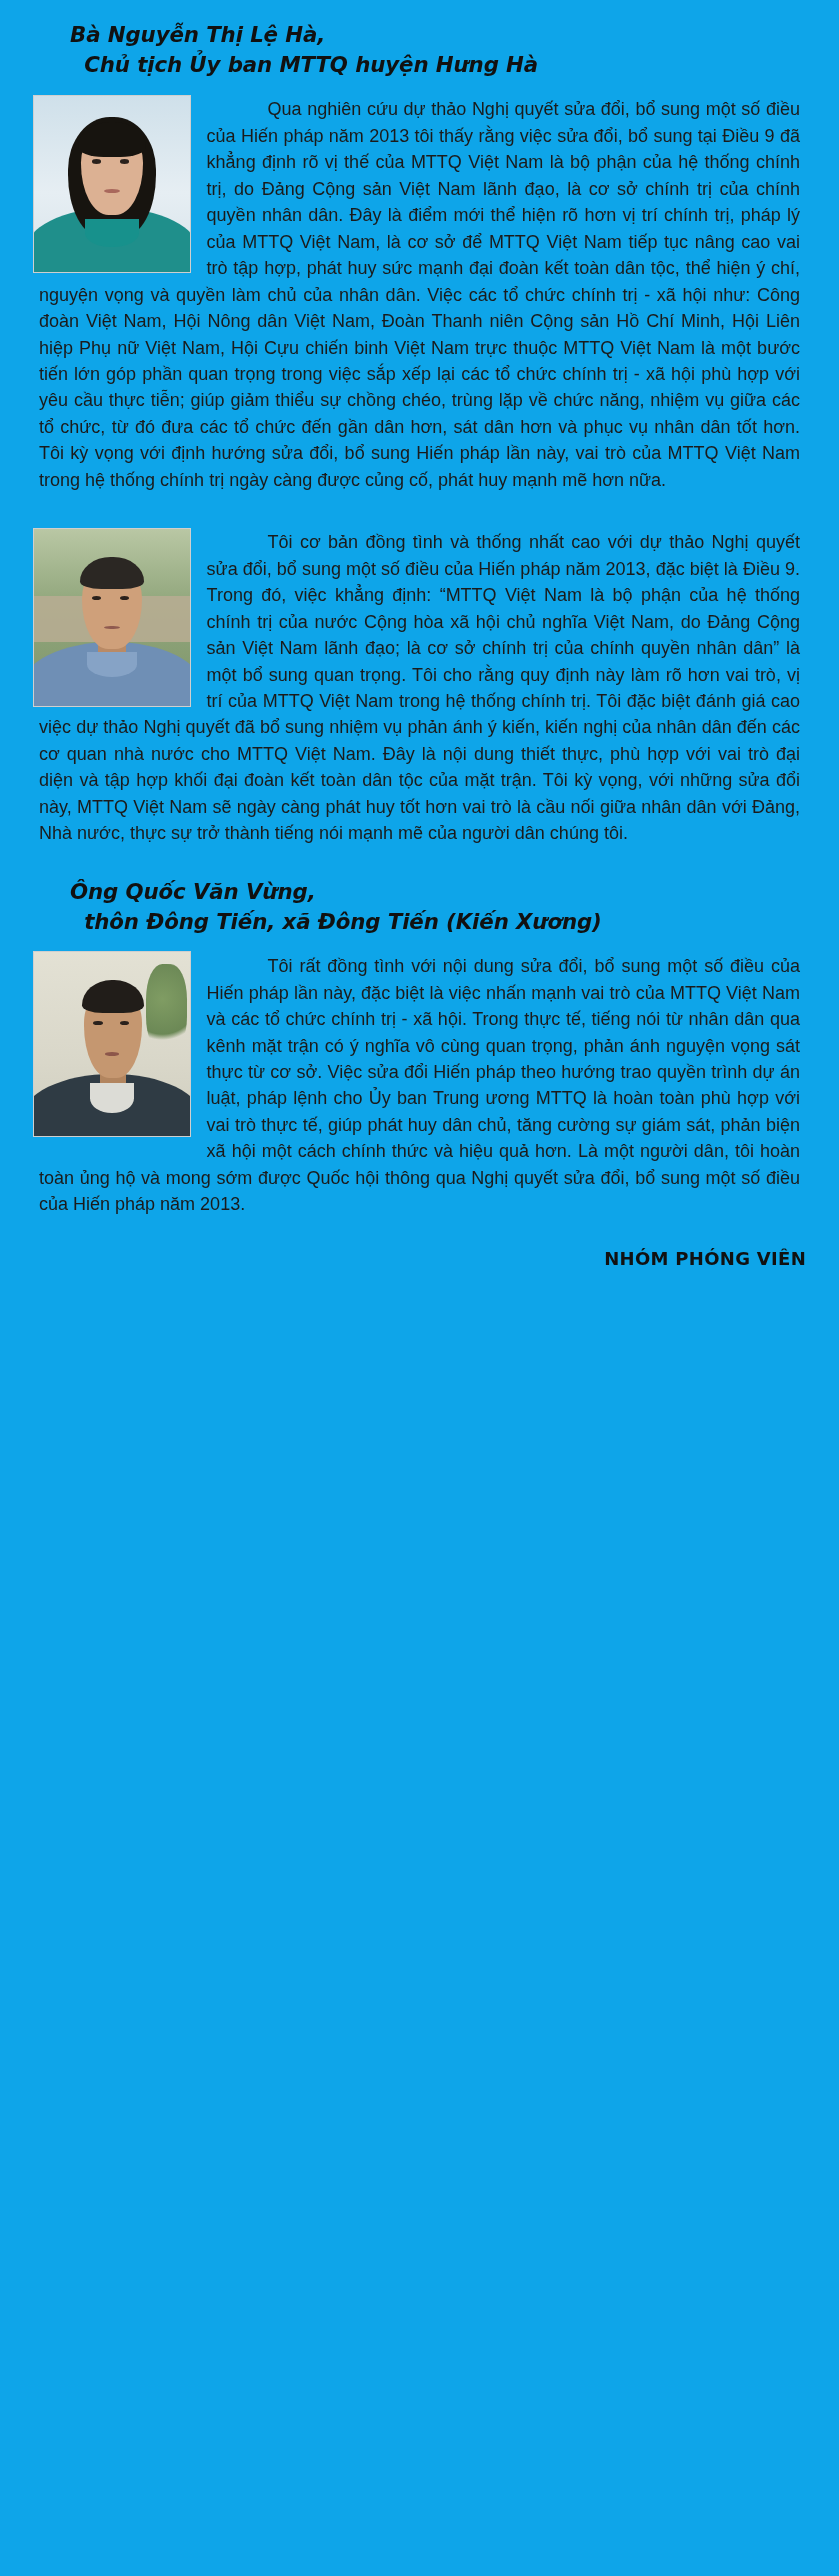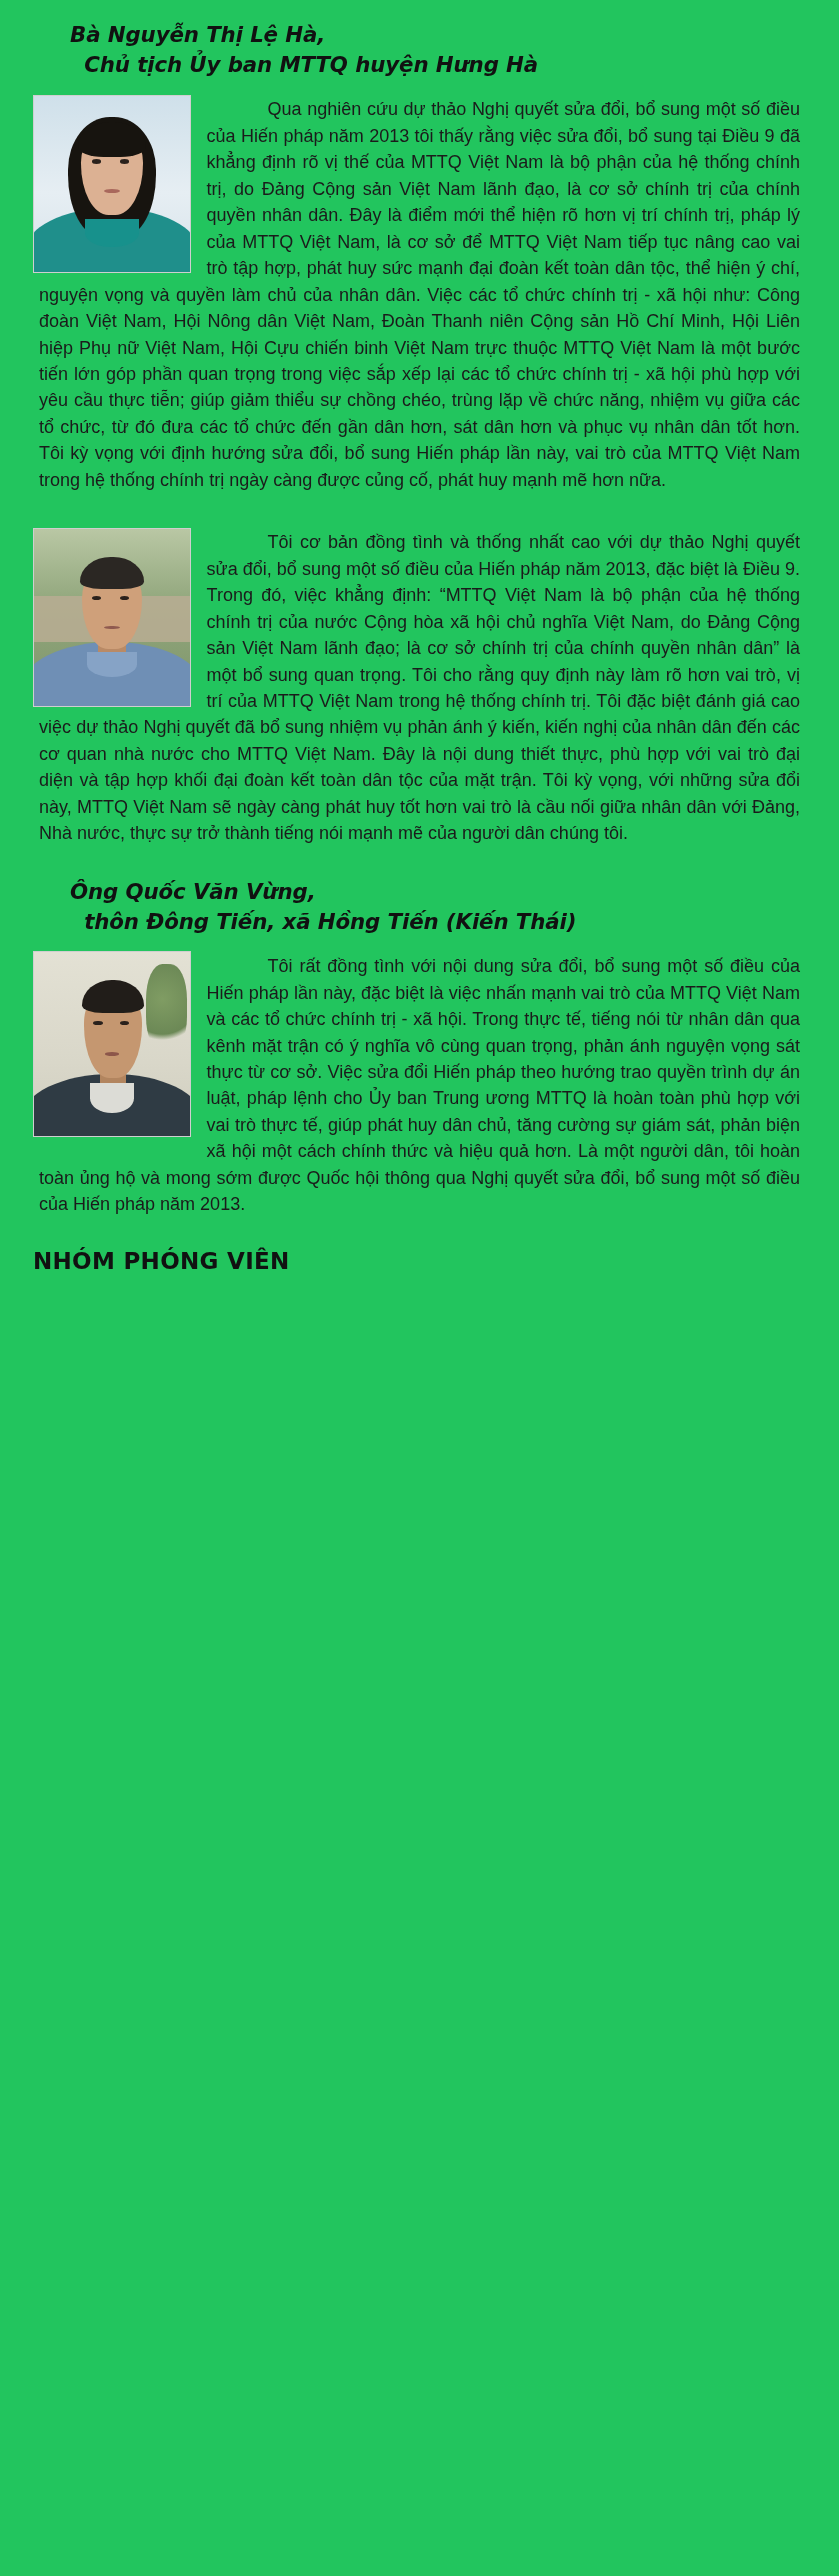--- a/index.html
+++ b/index.html
@@ -10,21 +10,21 @@
   body {
     width: 839px;
     font-family: "Liberation Sans", sans-serif;
     color: #1a1a1a;
   }
   .page {
     width: 839px;
     min-height: 2576px;
     box-sizing: border-box;
     padding: 20px 33px 21.3px 33px;
-    background: #22c55e;
+    background: #0ea5e9;
   }
 
   
   .person-head {
     margin: 0 0 10px 0;
     padding-left: 37px;
   }
   .person-head .line {
     display: block;
     font-family: "DejaVu Sans", sans-serif;
@@ -62,23 +62,24 @@
     font-size: 18px;
     line-height: 1.47;
     text-align: justify;
     text-justify: inter-word;
     color: #1b1b1b;
     margin: 6px;
   }
   .body-text .indent { display: inline-block; width: 61px; }
 
   .byline {
+    text-align: right;
     font-family: "DejaVu Sans", sans-serif;
     font-weight: bold;
-    font-size: 23px;
+    font-size: 18px;
     letter-spacing: 0.3px;
     color: #111111;
     margin-top: 5.7px;
   }
 
   
   .ph { position: absolute; }
 
   
   .p1 .bg {
@@ -261,21 +262,21 @@
       <span class="ph eye l"></span>
       <span class="ph eye r"></span>
       <span class="ph mouth"></span>
       <span class="ph collar"></span>
     </div>
     <p class="body-text"><span class="indent"></span><span>Tôi cơ bản đồng tình và thống nhất cao với dự thảo Nghị quyết sửa đổi, bổ sung một số điều của Hiến pháp năm 2013, đặc biệt là Điều 9. Trong đó, việc khẳng định: “MTTQ Việt Nam là bộ phận của hệ thống chính trị của nước Cộng hòa xã hội chủ nghĩa Việt Nam, do Đảng Cộng sản Việt Nam lãnh đạo; là cơ sở chính trị của chính quyền nhân dân” là một bổ sung quan trọng. Tôi cho rằng quy định này làm rõ hơn vai trò, vị trí của MTTQ Việt Nam trong hệ thống chính trị. Tôi đặc biệt đánh giá cao việc dự thảo Nghị quyết đã bổ sung nhiệm vụ phản ánh ý kiến, kiến nghị của nhân dân đến các cơ quan nhà nước cho MTTQ Việt Nam. Đây là nội dung thiết thực, phù hợp với vai trò đại diện và tập hợp khối đại đoàn kết toàn dân tộc của mặt trận. Tôi kỳ vọng, với những sửa đổi này, MTTQ Việt Nam sẽ ngày càng phát huy tốt hơn vai trò là cầu nối giữa nhân dân với Đảng, Nhà nước, thực sự trở thành tiếng nói mạnh mẽ của người dân chúng tôi.</span></p>
   </div>
 
   <div class="person-head">
     <span class="line line1">Ông Quốc Văn Vừng,</span>
-    <span class="line line2">thôn Đông Tiến, xã Hồng Tiến (Kiến Thái)</span>
+    <span class="line line2">thôn Đông Tiến, xã Đông Tiến (Kiến Xương)</span>
   </div>
   <div class="block">
     <div class="portrait p3">
       <span class="ph bg"></span>
       <span class="ph plant"></span>
       <span class="ph shoulders"></span>
       <span class="ph neck"></span>
       <span class="ph face"></span>
       <span class="ph hair"></span>
       <span class="ph eye l"></span>

